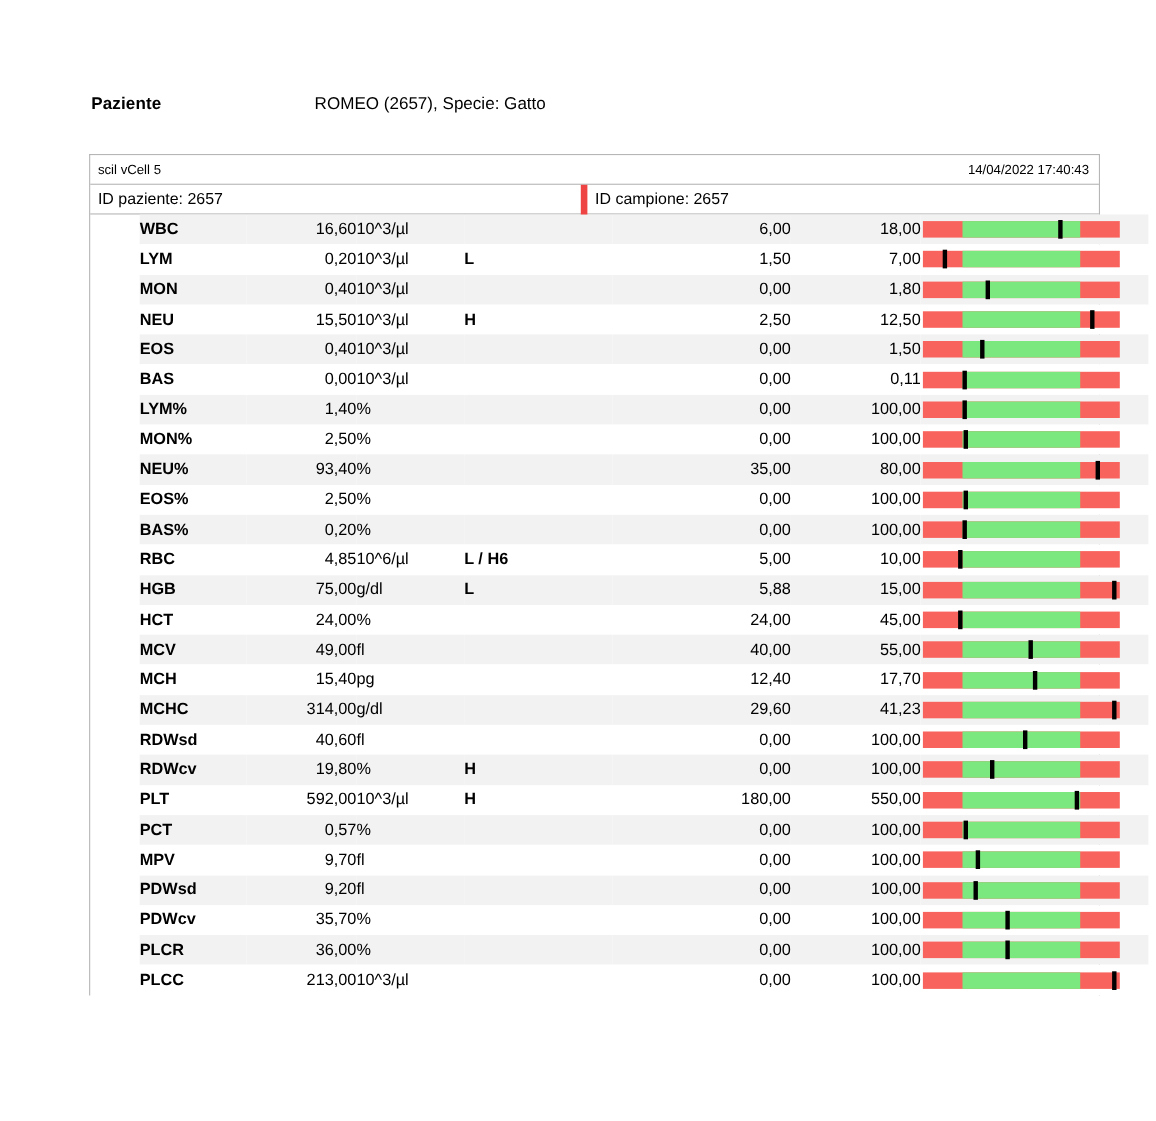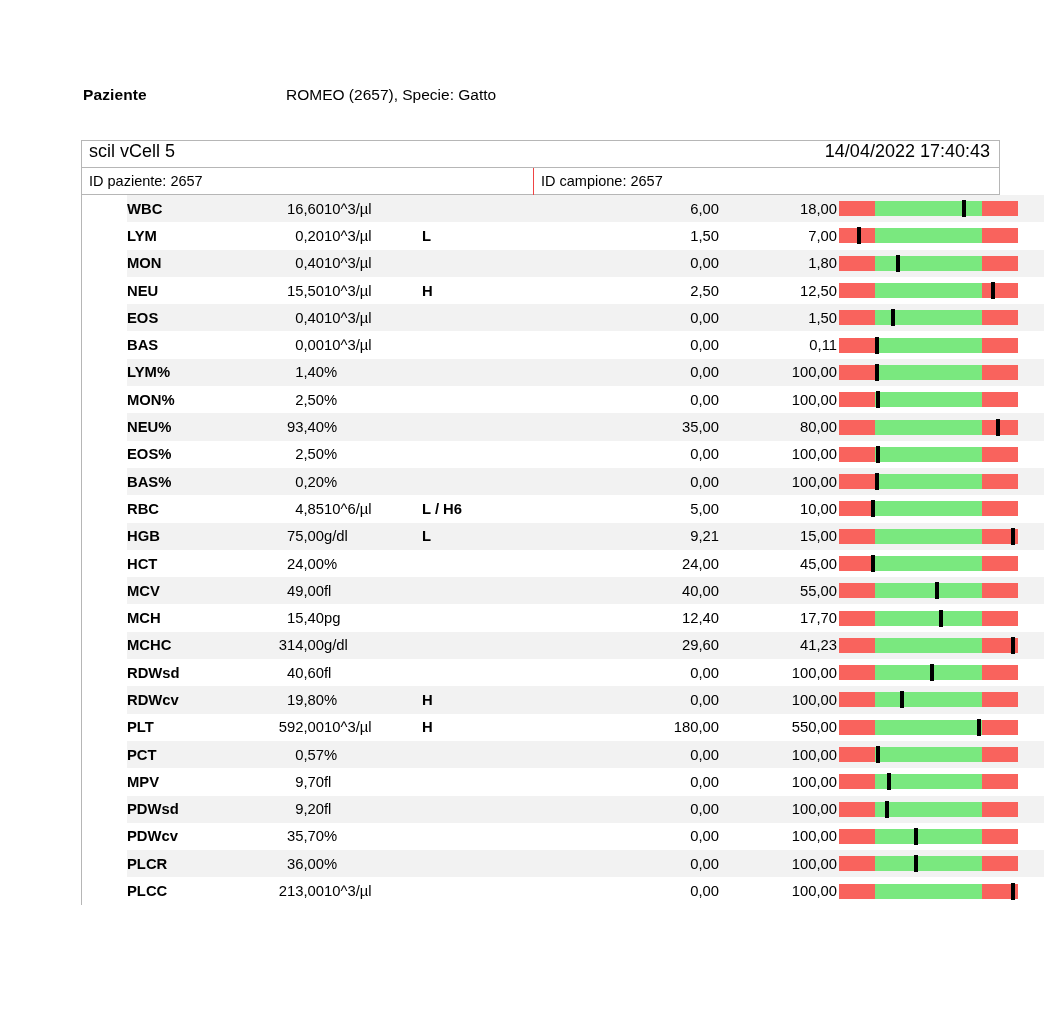--- a/index.html
+++ b/index.html
@@ -54,24 +54,24 @@
     top: 140px;
     width: 919px;
     border: 1px solid #b6b6b6;
     border-bottom: none;
     box-sizing: border-box;
     background: #fff;
   }
 
   .meta-row {
     display: flex;
-    align-items: flex-start;
+    align-items: center;
     height: 27px;
     border-bottom: 1px solid #b6b6b6;
-    font-size: 18px;
+    font-size: 12px;
     box-sizing: border-box;
   }
   .meta-row .device {
     padding-left: 7px;
     flex: 1 1 auto;
   }
   .meta-row .datetime {
     padding-right: 9px;
     text-align: right;
   }
@@ -79,21 +79,21 @@
     display: flex;
     align-items: center;
     height: 27px;
     border-bottom: 1px solid #b6b6b6;
     font-size: 14.5px;
     box-sizing: border-box;
   }
   .meta-row2 .pat-id {
     width: 452px;
     padding-left: 7px;
-    border-right: 1px solid #ef4444;
+    border-right: 6px solid #ef4444;
     box-sizing: border-box;
     height: 27px;
     line-height: 27px;
   }
   .meta-row2 .samp-id {
     flex: 1 1 auto;
     padding-left: 7px;
     height: 27px;
     line-height: 27px;
   }
@@ -360,21 +360,21 @@
                 <div class="green" style="left: 20%; width: 60%; background: rgb(122, 232, 127);"></div>
                 <div class="marker" style="left: calc(19% - 2px); background: rgb(0, 0, 0);"></div>
               </div>
             </td>
           </tr>
           <tr class="odd">
             <td class="c-name">HGB</td>
             <td class="c-value">75,00</td>
             <td class="c-unit">g/dl</td>
             <td class="c-flag">L</td>
-            <td class="c-low">9,21</td>
+            <td class="c-low">5,88</td>
             <td class="c-high">15,00</td>
             <td class="c-bar">
               <div class="bar" style="background: rgb(249, 99, 93);">
                 <div class="green" style="left: 20%; width: 60%; background: rgb(122, 232, 127);"></div>
                 <div class="marker" style="left: calc(97% - 2px); background: rgb(0, 0, 0);"></div>
               </div>
             </td>
           </tr>
           <tr class="even">
             <td class="c-name">HCT</td>

